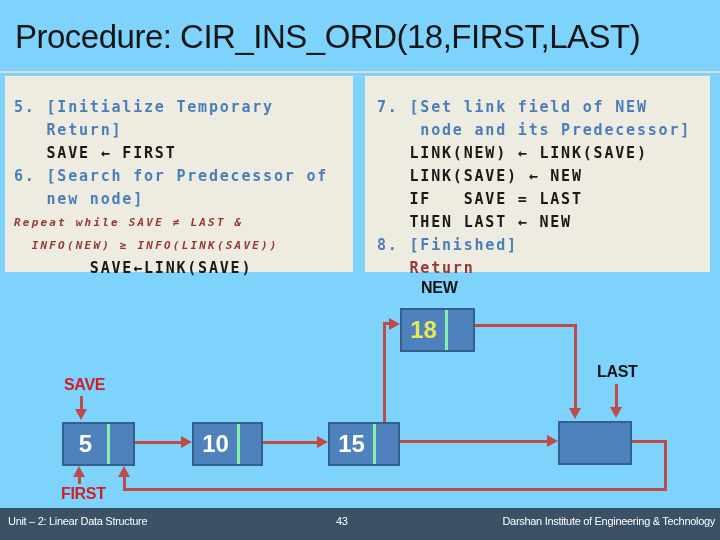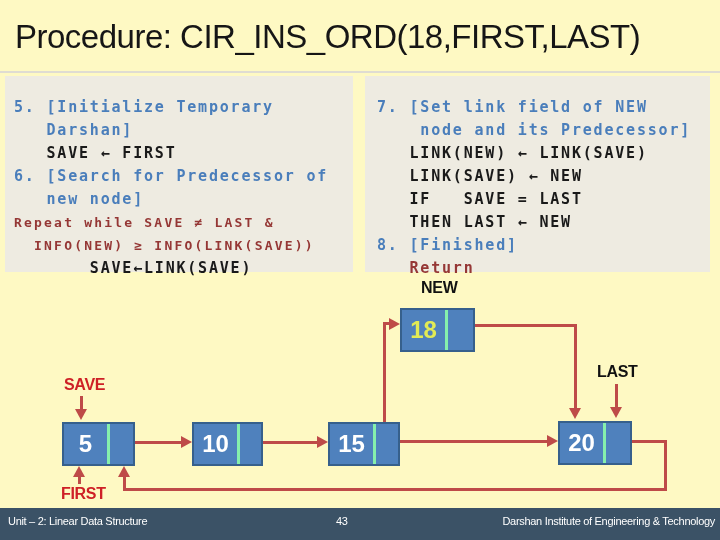--- a/index.html
+++ b/index.html
@@ -1,17 +1,17 @@
 <!DOCTYPE html>
 <html><head>
 <meta charset="utf-8">
 <style>
   html,body{margin:0;padding:0;background:#888;}
   .slide{
-    position:relative;width:720px;height:540px;background:#fef9c3;
+    position:relative;width:720px;height:540px;background:#7dd3fc;
     font-family:"Liberation Sans",sans-serif;overflow:hidden;
   }
   
   .title{
     position:absolute;left:15px;top:18px;width:700px;
     font-size:33px;letter-spacing:-0.5px;color:#161616;white-space:nowrap;
   }
   .title-rule{
     position:absolute;left:0;top:71px;width:720px;height:2px;background:#DFDCD2;
   }
@@ -21,21 +21,21 @@
     font-family:"DejaVu Sans Mono","Liberation Mono",monospace;
     font-size:15px;letter-spacing:1.8px;line-height:23px;
     padding-top:20px;box-sizing:border-box;
   }
   .codebox.left{left:5px;width:348px;padding-left:9px;}
   .codebox.right{left:365px;width:345px;padding-left:12px;}
   .code-line{white-space:pre;}
   .code-line.blue{color:#4A7EBB;font-weight:bold;}
   .code-line.black{color:#1a1a1a;font-weight:bold;}
   .code-line.maroon{color:#953735;font-weight:bold;}
-  .code-line.sm{font-size:13px;letter-spacing:2.2px;}
+  .code-line.sm{font-size:11px;letter-spacing:2.2px;font-style:italic;}
   
   .node{
     position:absolute;height:44px;display:flex;box-sizing:border-box;
     background:#4F81BD;border:2px solid #36608C;
   }
   .node .info{
     width:43px;border-right:3px solid #86efac;display:flex;
     align-items:center;justify-content:center;
     color:#ffffff;font-weight:bold;font-size:24px;
   }
@@ -66,21 +66,21 @@
 </head>
 <body>
 
 <div class="slide">
 
   <div class="title">Procedure: CIR_INS_ORD(18,FIRST,LAST)</div>
   <div class="title-rule"></div>
 
   <div class="codebox left">
     <div class="code-line blue">5. [Initialize Temporary</div>
-    <div class="code-line blue">   Darshan]</div>
+    <div class="code-line blue">   Return]</div>
     <div class="code-line black">   SAVE ← FIRST</div>
     <div class="code-line blue">6. [Search for Predecessor of</div>
     <div class="code-line blue">   new node]</div>
     <div class="code-line maroon sm">Repeat while SAVE ≠ LAST &amp;</div>
     <div class="code-line maroon sm">  INFO(NEW) ≥ INFO(LINK(SAVE))</div>
     <div class="code-line black">       SAVE←LINK(SAVE)</div>
   </div>
 
   <div class="codebox right">
     <div class="code-line blue">7. [Set link field of NEW</div>
@@ -116,23 +116,20 @@
       </div>
     <div class="link"></div>
   </div>
   <div class="node" style="left:328px;top:422px;width:72px;">
     <div class="info">
         <span>15</span>
       </div>
     <div class="link"></div>
   </div>
   <div class="node" style="left:558px;top:421px;width:74px;">
-    <div class="info">
-        <span>20</span>
-      </div>
     <div class="link"></div>
   </div>
 
   <div class="arrow">
     <div class="vline" style="left:80px;top:396px;height:14px;"></div>
     <div class="head down" style="left:75px;top:409px;"></div>
   </div>
 
   <div class="arrow">
     <div class="vline" style="left:78px;top:474px;height:10px;"></div>

